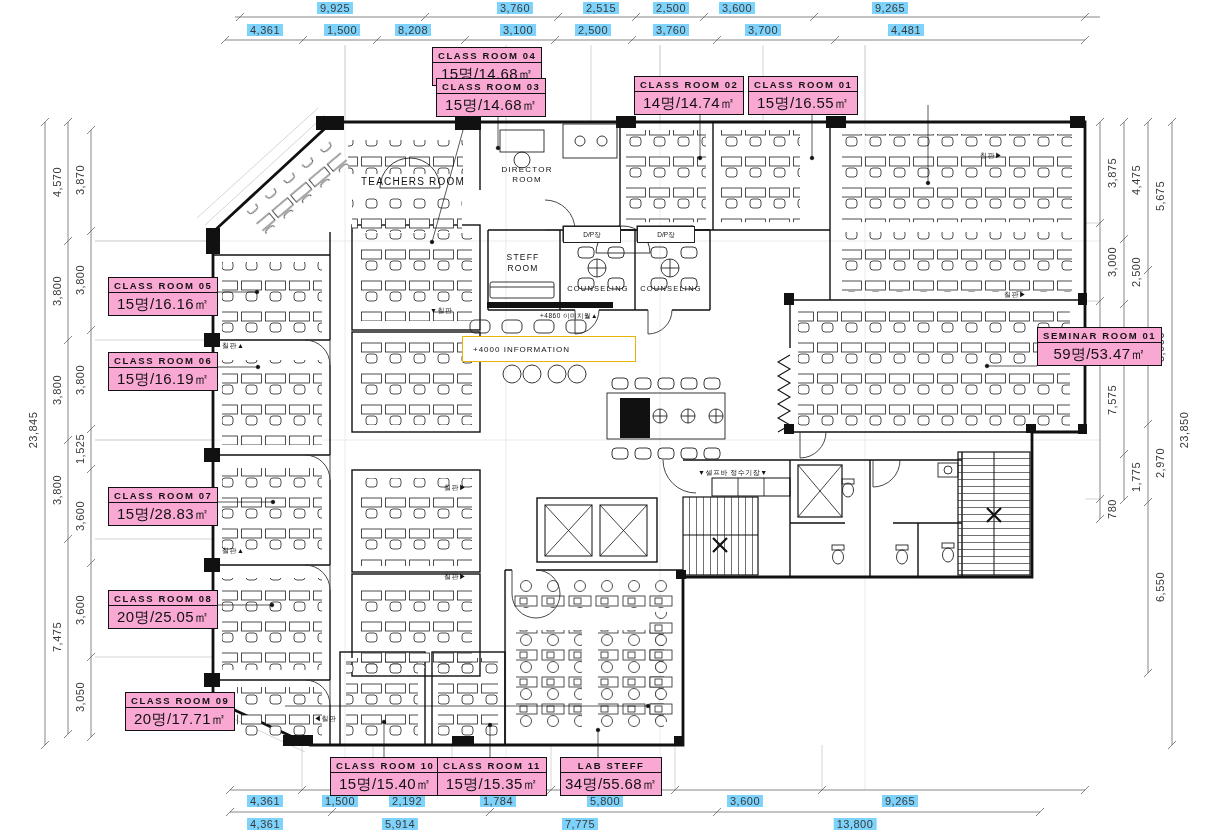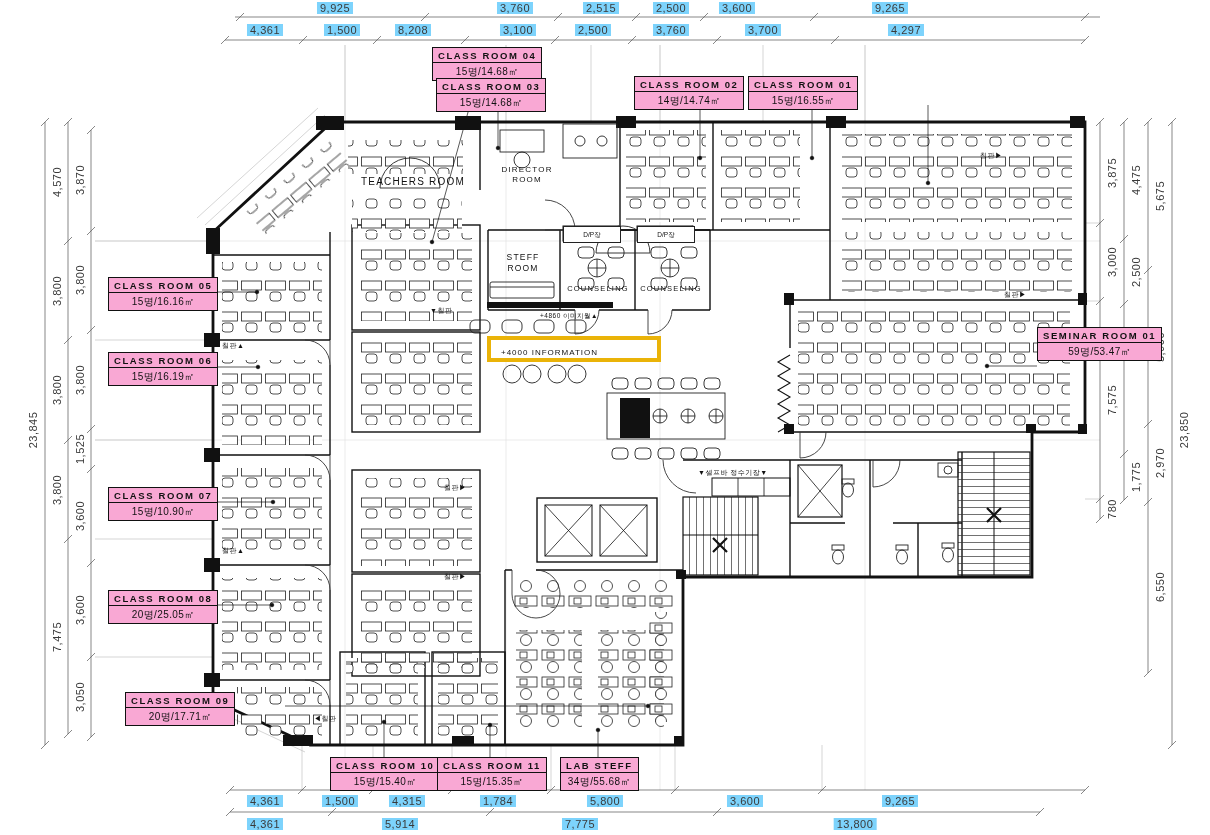--- a/index.html
+++ b/index.html
@@ -6,26 +6,26 @@
   .sheet{position:relative;width:1210px;height:835px;background:#fff;overflow:hidden;
          font-family:"Liberation Sans",sans-serif;color:#111;}
   .plan{position:absolute;left:0;top:0;}
   .hdim{position:absolute;transform:translate(-50%,-50%);font-size:11px;color:#3a3a3a;
         background:#7dd3fc;padding:0 3px;white-space:nowrap;z-index:4;letter-spacing:.5px;}
   .vdim{position:absolute;transform:translate(-50%,-50%) rotate(-90deg);font-size:11px;color:#3a3a3a;
         background:#fff;padding:0 3px;white-space:nowrap;z-index:4;letter-spacing:.5px;}
   .rlabel{position:absolute;border:1.4px solid #111;background:#f9a8d4;text-align:center;z-index:6;}
   .rl-name{font-size:9.5px;font-weight:bold;letter-spacing:1.6px;padding:1.5px 5px;
            border-bottom:1.4px solid #111;white-space:nowrap;}
-  .rl-cap{font-size:10px;letter-spacing:.4px;padding:1.5px 4px;white-space:nowrap;text-align:center;}
+  .rl-cap{font-size:15px;letter-spacing:.4px;padding:1.5px 4px;white-space:nowrap;text-align:center;}
   .area{position:absolute;font-size:9px;letter-spacing:1.2px;z-index:5;text-align:center;line-height:1.25;}
   .mk{position:absolute;font-size:7px;z-index:5;white-space:nowrap;letter-spacing:.5px;}
-  .infobox{position:absolute;left:462px;top:336px;width:174px;height:26px;border:4px solid #eab308;
+  .infobox{position:absolute;left:462px;top:336px;width:174px;height:26px;border:1px solid #eab308;
            background:#fff;z-index:5;font-size:8px;line-height:26px;padding-left:10px;
-           letter-spacing:1px;box-sizing:border-box;margin-left:25px;}
+           letter-spacing:1px;box-sizing:border-box;}
   .dpbox{position:absolute;width:56px;height:15px;border:1px solid #222;z-index:5;
          font-size:6.5px;text-align:center;line-height:15px;background:#fff;}
 </style>
 </head>
 <body>
 
 <div class="sheet">
 
 <svg class="plan" width="1210" height="835" viewBox="0 0 1210 835">
   <defs>
@@ -284,21 +284,21 @@
 <div class="rlabel" style="left:108px;top:277px">
   <div class="rl-name">CLASS ROOM 05</div>
   <div class="rl-cap">15명/16.16㎡</div>
 </div>
 <div class="rlabel" style="left:108px;top:352px">
   <div class="rl-name">CLASS ROOM 06</div>
   <div class="rl-cap">15명/16.19㎡</div>
 </div>
 <div class="rlabel" style="left:108px;top:487px">
   <div class="rl-name">CLASS ROOM 07</div>
-  <div class="rl-cap">15명/10.90㎡</div>
+  <div class="rl-cap">15명/28.83㎡</div>
 </div>
 <div class="rlabel" style="left:108px;top:590px">
   <div class="rl-name">CLASS ROOM 08</div>
   <div class="rl-cap">20명/25.05㎡</div>
 </div>
 <div class="rlabel" style="left:125px;top:692px">
   <div class="rl-name">CLASS ROOM 09</div>
   <div class="rl-cap">20명/17.71㎡</div>
 </div>
 <div class="rlabel" style="left:330px;top:757px">
@@ -340,25 +340,25 @@
 <span class="hdim" style="left:671px;top:8px">2,500</span>
 <span class="hdim" style="left:737px;top:8px">3,600</span>
 <span class="hdim" style="left:890px;top:8px">9,265</span>
 <span class="hdim" style="left:265px;top:30px">4,361</span>
 <span class="hdim" style="left:342px;top:30px">1,500</span>
 <span class="hdim" style="left:413px;top:30px">8,208</span>
 <span class="hdim" style="left:518px;top:30px">3,100</span>
 <span class="hdim" style="left:593px;top:30px">2,500</span>
 <span class="hdim" style="left:671px;top:30px">3,760</span>
 <span class="hdim" style="left:763px;top:30px">3,700</span>
-<span class="hdim" style="left:906px;top:30px">4,297</span>
+<span class="hdim" style="left:906px;top:30px">4,481</span>
 
 <span class="hdim" style="left:265px;top:801px">4,361</span>
 <span class="hdim" style="left:340px;top:801px">1,500</span>
-<span class="hdim" style="left:407px;top:801px">4,315</span>
+<span class="hdim" style="left:407px;top:801px">2,192</span>
 <span class="hdim" style="left:498px;top:801px">1,784</span>
 <span class="hdim" style="left:605px;top:801px">5,800</span>
 <span class="hdim" style="left:745px;top:801px">3,600</span>
 <span class="hdim" style="left:900px;top:801px">9,265</span>
 <span class="hdim" style="left:265px;top:824px">4,361</span>
 <span class="hdim" style="left:400px;top:824px">5,914</span>
 <span class="hdim" style="left:580px;top:824px">7,775</span>
 <span class="hdim" style="left:855px;top:824px">13,800</span>
 
 <span class="vdim" style="left:33px;top:430px">23,845</span>

